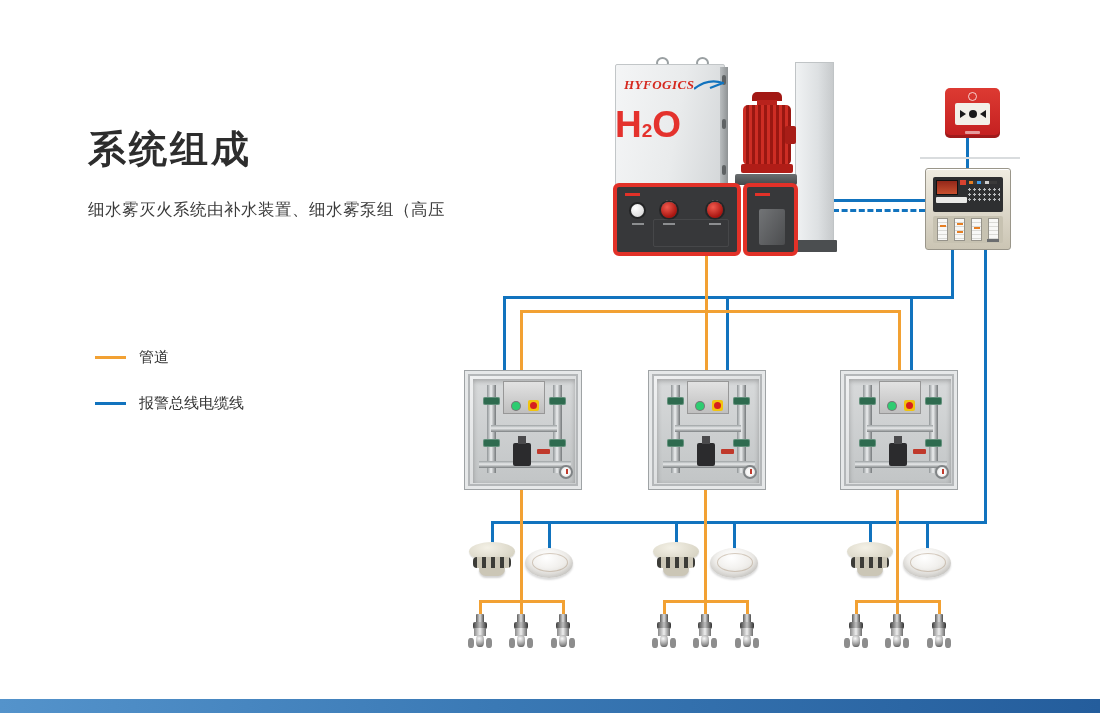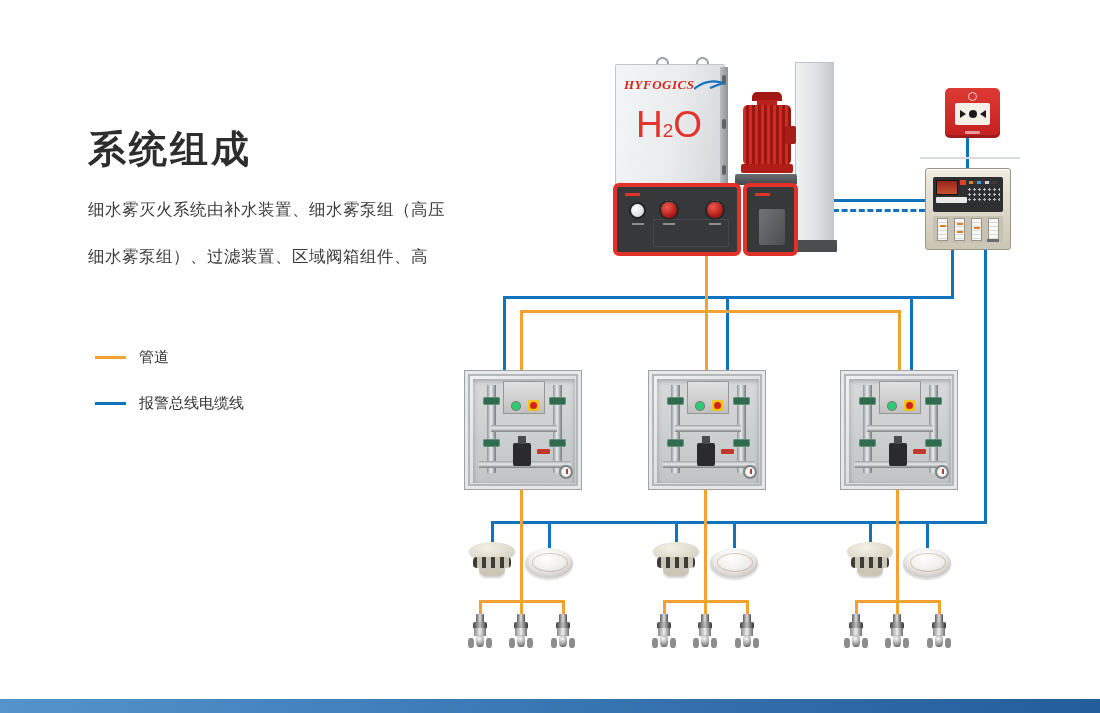--- a/index.html
+++ b/index.html
@@ -24,21 +24,21 @@
   
   .tank{left:615px;top:64px;width:108px;height:122px;
         background:linear-gradient(100deg,#f4f5f6 0%,#e9ebec 55%,#d3d6d8 100%);
         border:1px solid #c2c6c8;border-radius:2px;}
   .hinge{left:720px;top:67px;width:8px;height:117px;background:linear-gradient(90deg,#b9bdbf,#8e9294);}
   .hinge i{position:absolute;left:2px;width:4px;height:10px;background:#5e6264;border-radius:2px;}
   .hook{width:9px;height:8px;border:2px solid #9aa0a2;border-radius:50%;background:transparent;}
   .brand{left:624px;top:77px;display:flex;align-items:center;}
   .brand-text{font-family:"Liberation Serif",serif;font-style:italic;font-weight:700;
               font-size:13px;color:#D5281E;letter-spacing:0.5px;}
-  .h2o{left:615px;top:104px;width:108px;text-align:center;color:#E4322D;font-weight:400;}
+  .h2o{left:615px;top:104px;width:108px;color:#E4322D;font-weight:700;}
   .h2o .big{font-size:37px;}
   .h2o .sub{font-size:19px;}
   .motor{left:741px;top:92px;width:52px;height:92px;}
   .motor-cap{position:absolute;left:11px;top:0;width:30px;height:9px;background:#a21814;border-radius:5px 5px 0 0;}
   .motor-neck{position:absolute;left:16px;top:8px;width:20px;height:6px;background:#b8221c;}
   .motor-body{position:absolute;left:2px;top:13px;width:48px;height:60px;border-radius:5px;
               background:repeating-linear-gradient(90deg,#cd2d24 0 3px,#991711 3px 6px);}
   .motor-box{position:absolute;right:-3px;top:34px;width:11px;height:18px;background:#a81d17;border-radius:2px;}
   .motor-flange{position:absolute;left:0;top:72px;width:52px;height:9px;background:#b01d17;border-radius:2px;}
   .motor-base{left:735px;top:174px;width:62px;height:11px;background:linear-gradient(#6a6e70,#45484a);border-radius:2px;}
@@ -142,21 +142,20 @@
               background:linear-gradient(90deg,#5493cb,#3a79b5 45%,#245d9c);}
 </style>
 </head>
 <body>
 
 <div class="stage">
 
   <div class="abs title">系统组成</div>
   <div class="abs desc">
     <div>细水雾灭火系统由补水装置、细水雾泵组（高压</div>
-    <div>细水雾泵组）、过滤装置、区域阀箱组件、高</div>
   </div>
 
   <div class="abs legend-item" style="left:95px;top:348px;">
     <span class="legend-swatch o"></span>
     <span class="legend-label">管道</span>
   </div>
   <div class="abs legend-item" style="left:95px;top:394px;">
     <span class="legend-swatch b"></span>
     <span class="legend-label">报警总线电缆线</span>
   </div>

